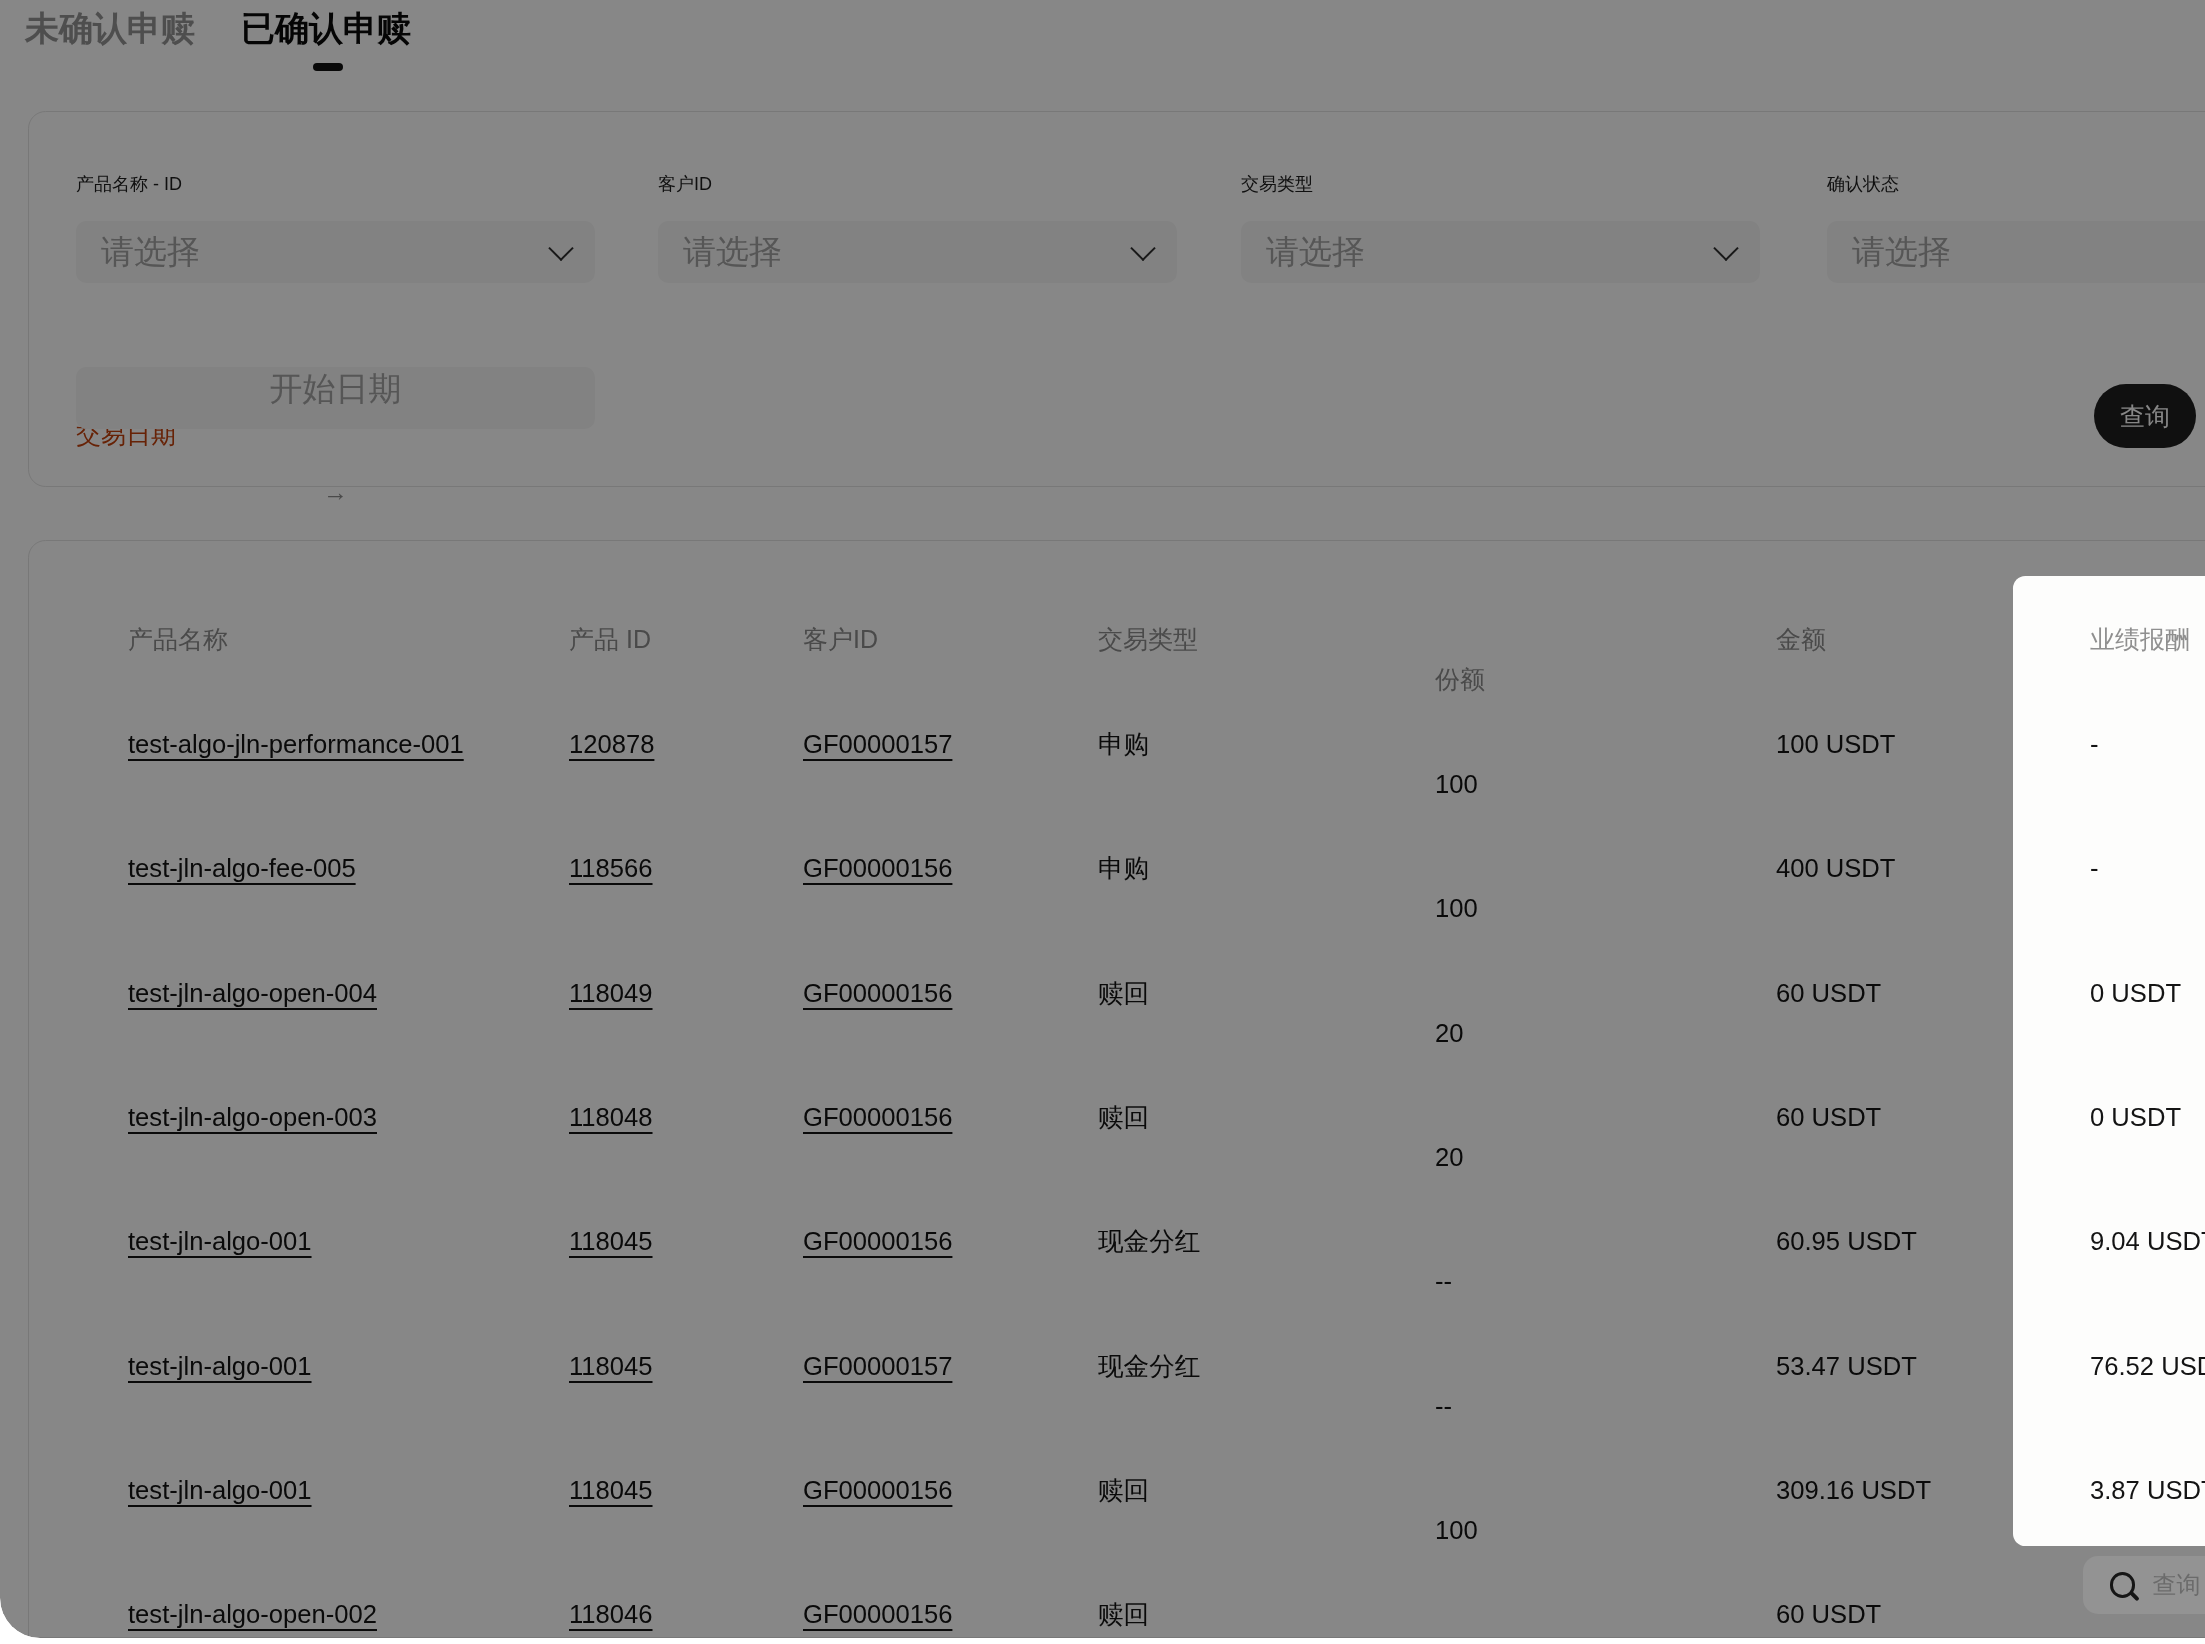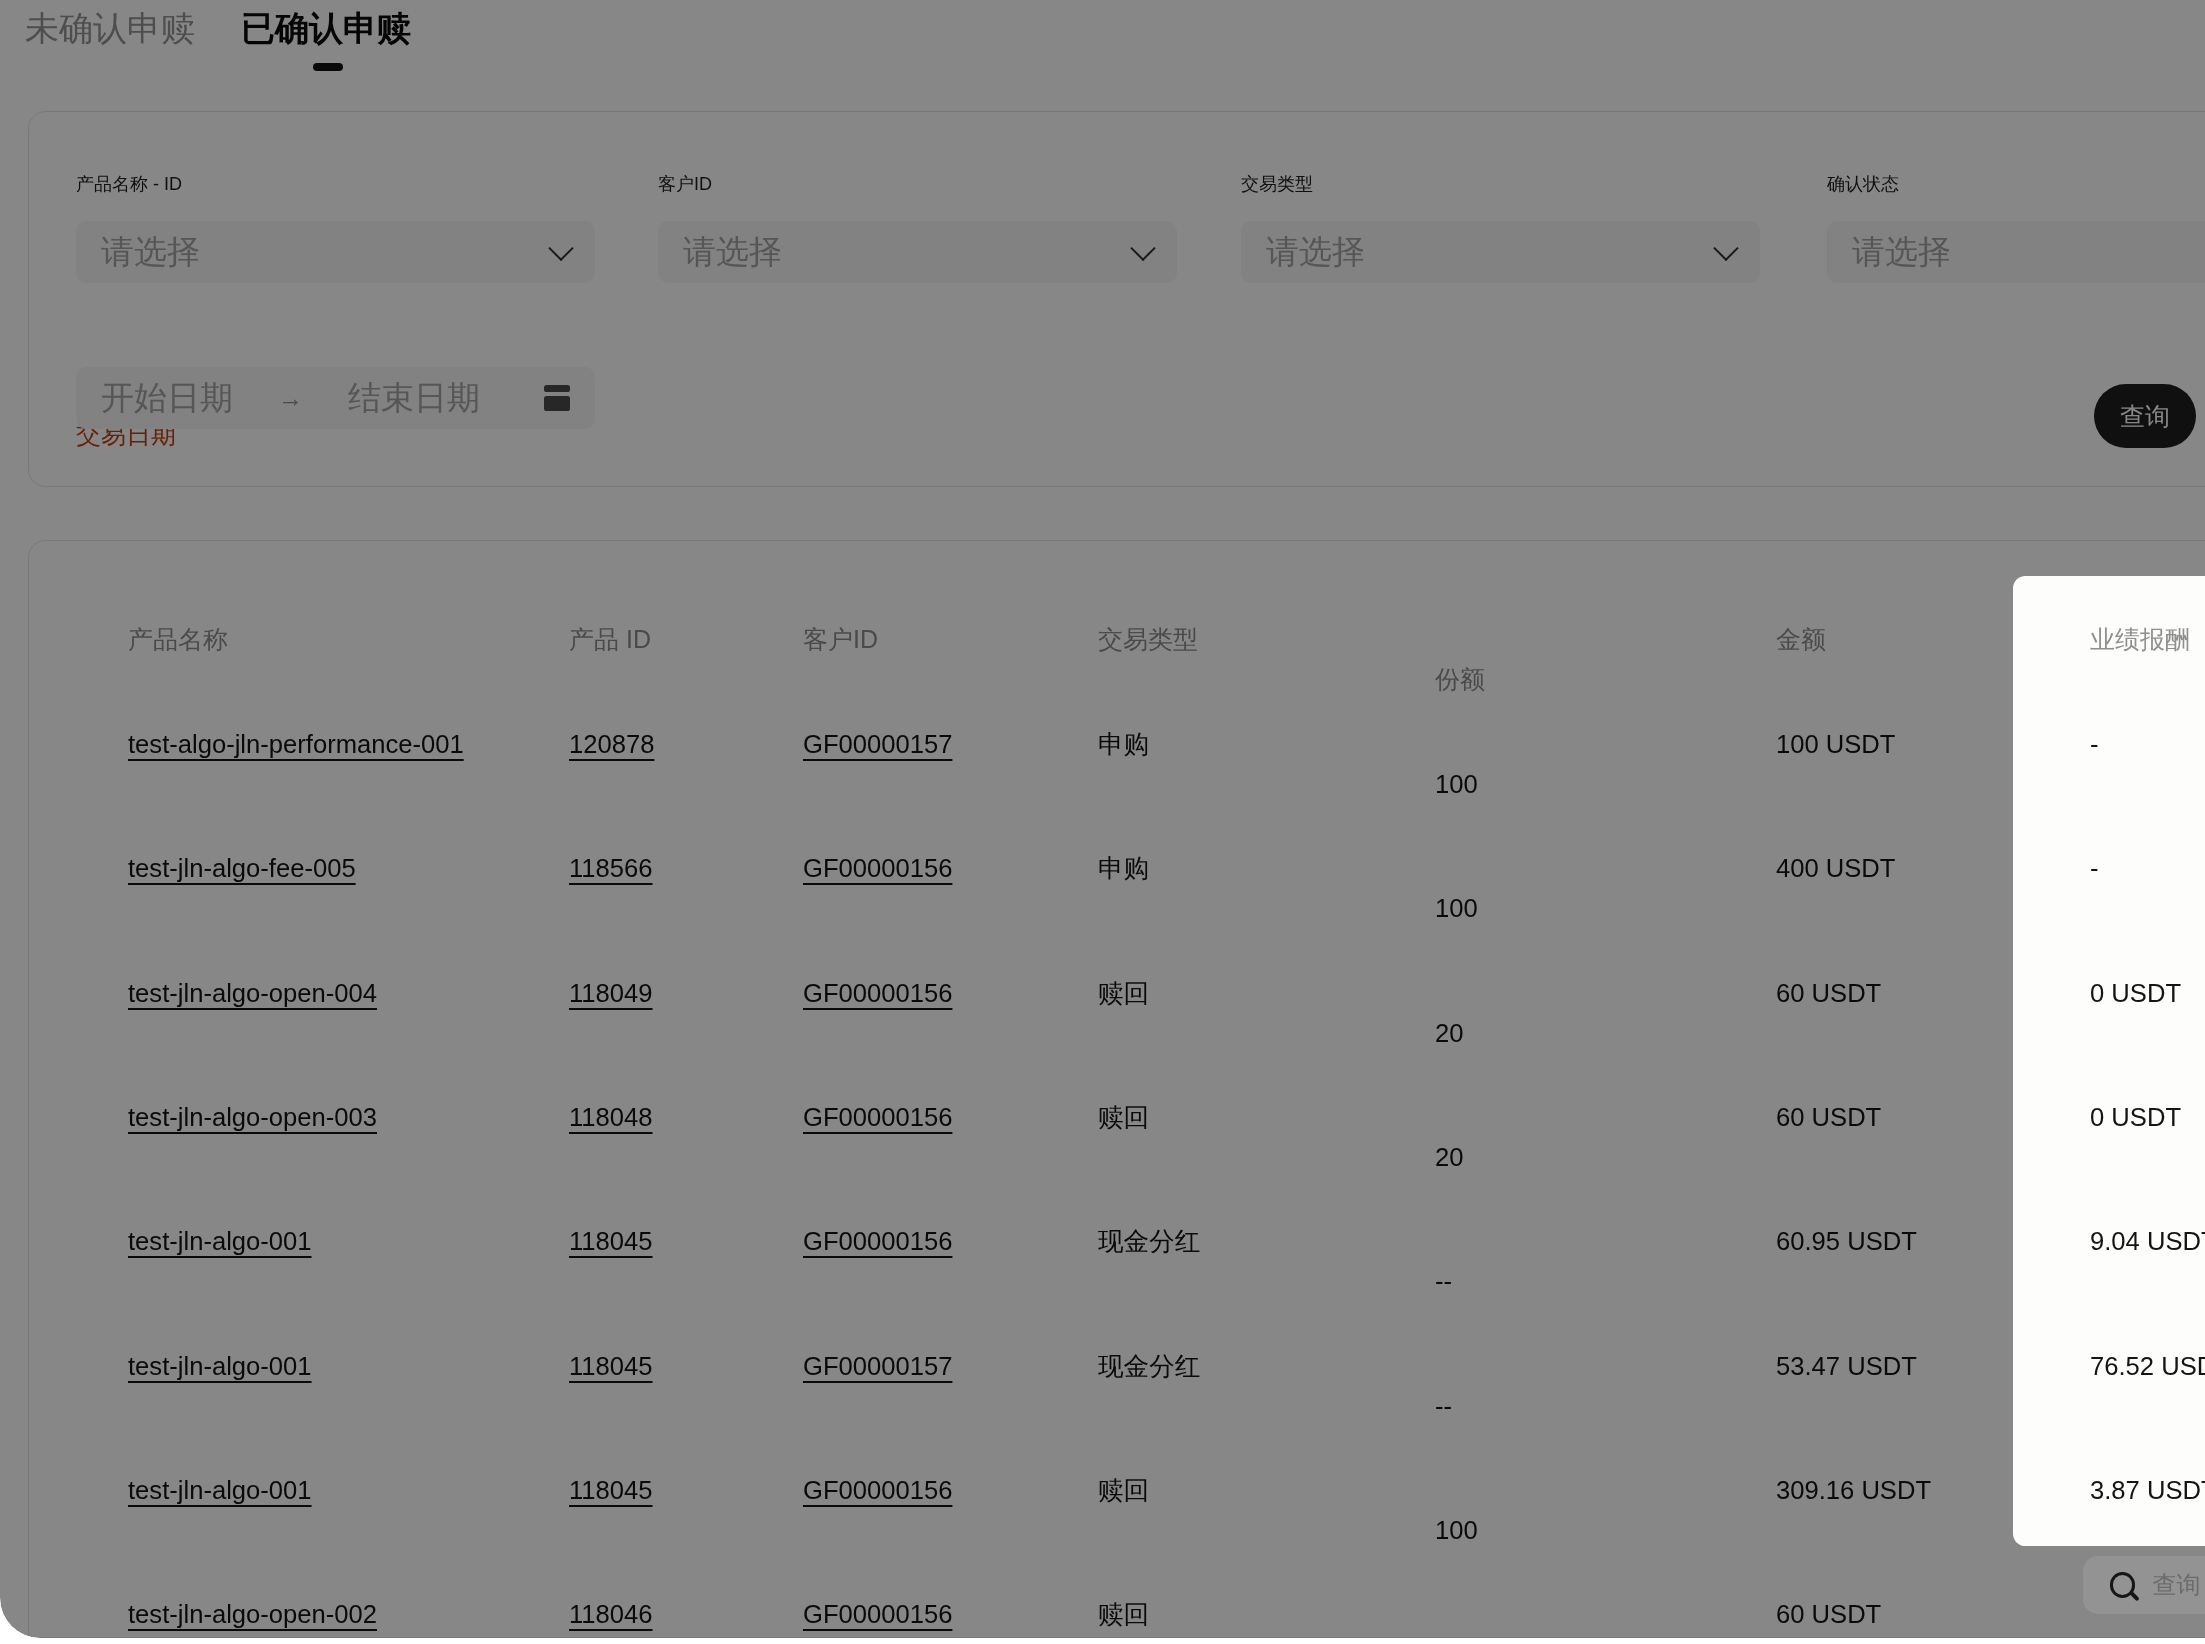--- a/index.html
+++ b/index.html
@@ -3,39 +3,39 @@
 <meta charset="utf-8">
 <style>
   html,body{margin:0;padding:0;background:#ffffff;}
   .stage{position:relative;width:2417px;height:1644px;overflow:hidden;background:#ffffff;
          font-family:"Liberation Sans", sans-serif; -webkit-font-smoothing:antialiased;}
   
   .app{position:absolute;left:0;top:0;right:0;bottom:6.2px;background:#ffffff;
        border-radius:0 0 40px 40px;overflow:hidden;}
   
   .tab{position:absolute;top:3.5px;height:49px;line-height:49px;font-size:34px;white-space:nowrap;cursor:pointer;}
-  .tab.inactive{left:25px;color:#949494;font-weight:400;}
+  .tab.inactive{left:25px;color:#949494;font-weight:700;}
   .tab.active{left:241px;color:#0a0a0a;font-weight:700;}
   .tab-underline{position:absolute;left:313px;top:63px;width:30px;height:8px;border-radius:4.4px;background:#111;}
   
   .filter-card{position:absolute;left:28px;top:111px;width:2356px;height:376px;
                background:#ffffff;border:0.9px solid #e3e3e3;border-radius:17.6px;box-sizing:border-box;}
   .fgroup{position:absolute;top:0;width:519px;}
   .fgroup .flabel{position:absolute;left:0;top:60px;font-size:18px;color:#1f1f1f;white-space:nowrap;}
   .selectbox{position:absolute;left:0;top:109px;width:519px;height:62px;background:#f5f5f5;
              border-radius:10.6px;box-sizing:border-box;display:flex;align-items:center;
              padding:0 25px;cursor:pointer;}
   .placeholder{font-size:33px;color:#a3a3a3;white-space:nowrap;}
   .chevron{margin-left:auto;width:16px;height:16px;border-right:2.6px solid #2f2f2f;border-bottom:2.6px solid #2f2f2f;
            transform:rotate(45deg) translate(-2.6px,-2.6px);}
   .g0{left:47px;} .g1{left:629px;} .g2{left:1212px;} .g3{left:1798px;}
   .date-label{position:absolute;left:47px;top:306px;font-size:25px;color:#c2410c;}
   .datebox{position:absolute;left:47px;top:255px;width:519px;height:62px;background:#f5f5f5;
            border-radius:10.6px;box-sizing:border-box;display:flex;align-items:center;
-           padding:0 25px;gap:45px;cursor:text;}
+           padding:0 25px;gap:66px;cursor:text;flex-direction:column;}
   .date-arrow{font-size:25px;color:#8c8c8c;}
   .cal{margin-left:auto;width:25.6px;height:25.6px;position:relative;}
   .cal .cal-top{position:absolute;left:0;top:0;width:25.6px;height:7px;border-radius:2.6px;background:#4a4a4a;}
   .cal .cal-body{position:absolute;left:0;bottom:0;width:25.6px;height:15px;border-radius:2.6px;background:#4a4a4a;}
   .btn{position:absolute;top:272px;width:102px;height:64px;border-radius:33px;font-size:25px;
        line-height:64px;text-align:center;cursor:pointer;white-space:nowrap;}
   .btn-query{left:2065px;background:#1f1f1f;color:#ffffff;}
   
   .table-card{position:absolute;left:28px;top:540px;width:2356px;height:1098px;background:#ffffff;
               border:0.9px solid #e3e3e3;border-radius:17.6px 17.6px 0 0;box-sizing:border-box;}

